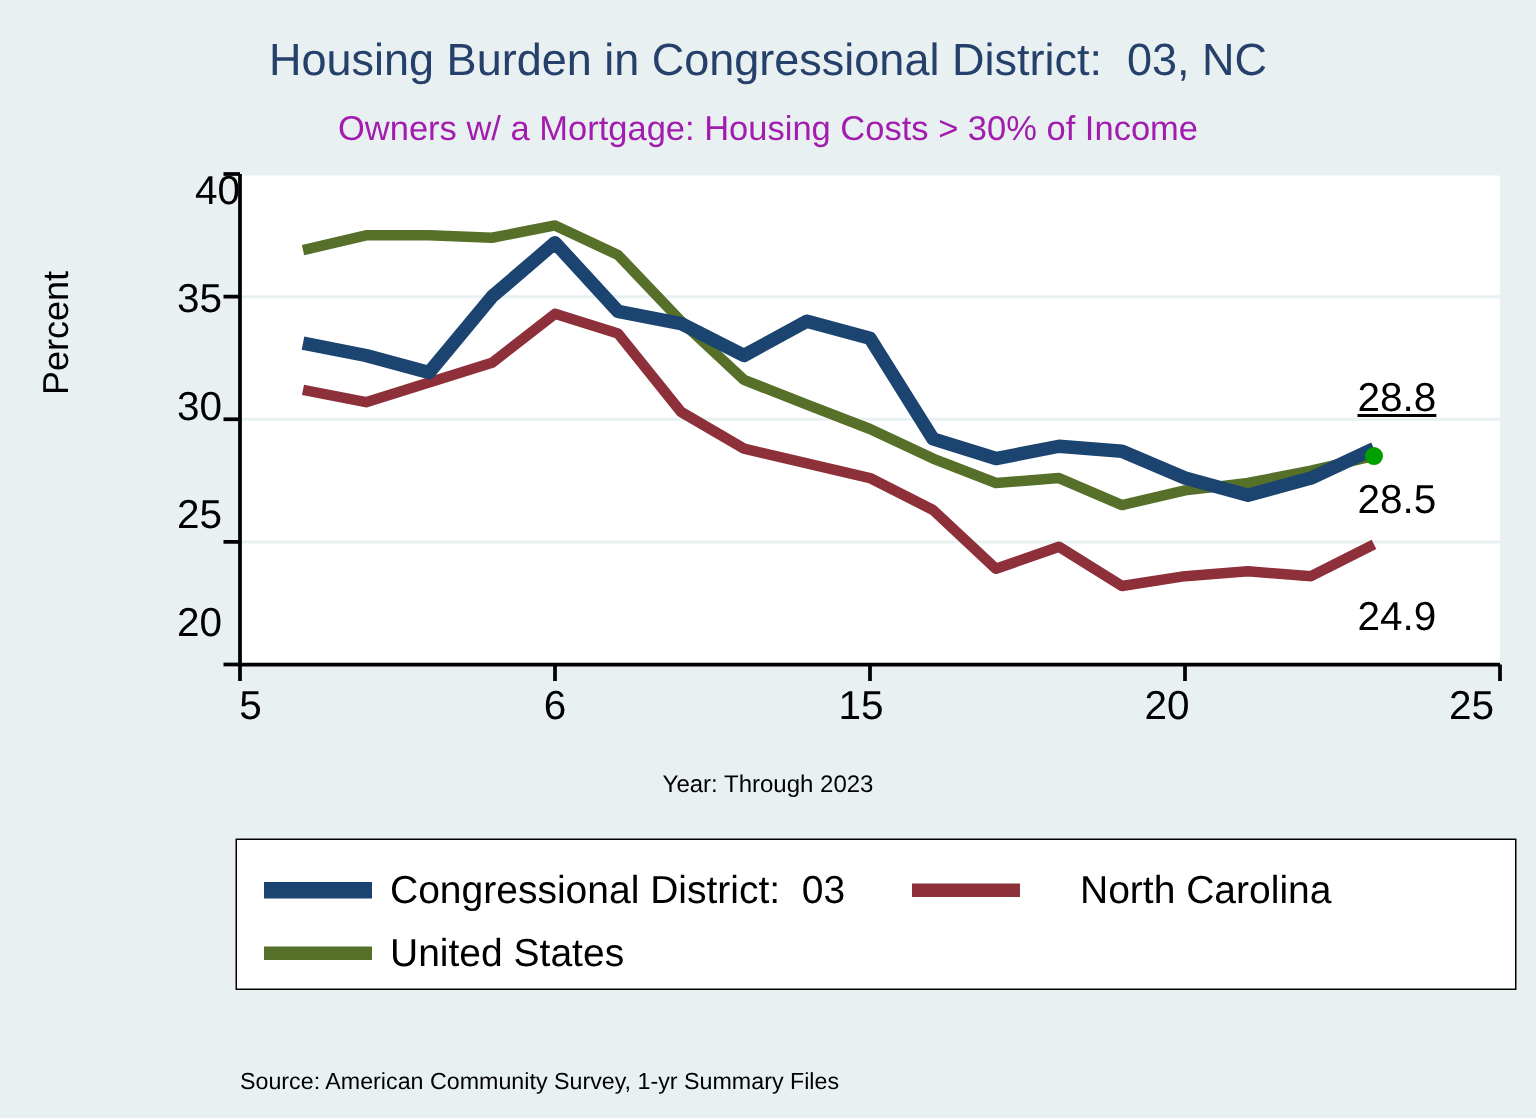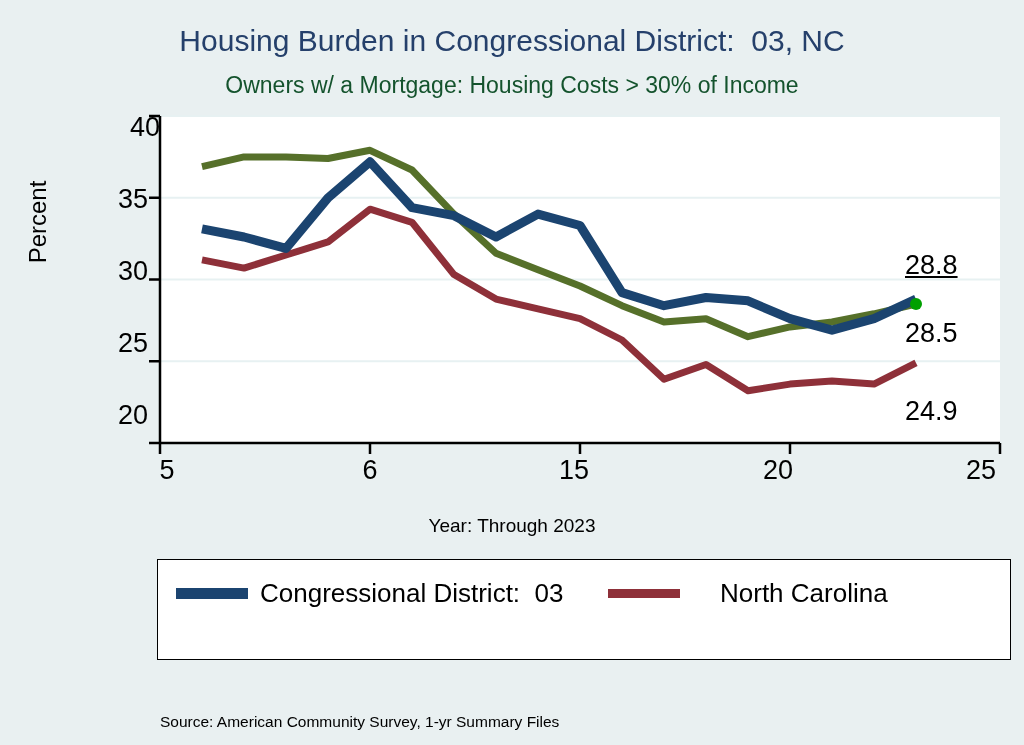--- a/index.html
+++ b/index.html
@@ -26,40 +26,40 @@
     color: #25406b;
     font-family: "Liberation Sans", sans-serif;
     white-space: pre;
   }
   .subtitle {
     position: absolute;
     left: 0; top: 72px;
     width: 1024px;
     text-align: center;
     font-size: 23px;
-    color: #14532d;
+    color: #a21caf;
     white-space: pre;
   }
   .ylabel {
     position: absolute;
     left: -42px; top: 208px;
     width: 160px;
     text-align: center;
     font-size: 24px;
     color: #000;
     transform: rotate(-90deg);
     transform-origin: center center;
     white-space: pre;
   }
   .xlabel {
     position: absolute;
     left: 0; top: 515px;
     width: 1024px;
     text-align: center;
-    font-size: 19px;
+    font-size: 16px;
     color: #000;
     white-space: pre;
   }
   .plotbg {
     position: absolute;
     left: 160px; top: 116px;
     width: 840px; height: 327px;
     background: #ffffff;
   }
   .tick-label-y {
@@ -186,20 +186,24 @@
 
   <div class="legend-box">
     <div class="legend-row" style="left:18px; top:20px;">
       <span class="legend-swatch" style="background:#1b4470;height:11px;"></span>
       <span class="legend-text">Congressional District:  03</span>
     </div>
     <div class="legend-row" style="left:450px; top:20px;gap:28px;">
       <span class="legend-swatch" style="background:#8e3039;"></span>
       <span class="legend-text">North Carolina</span>
     </div>
+    <div class="legend-row" style="left:18px; top:62px;">
+      <span class="legend-swatch" style="background:#56702a;"></span>
+      <span class="legend-text">United States</span>
+    </div>
   </div>
 
   <div class="footer">
     <div>Source: American Community Survey, 1-yr Summary Files</div>
     
   </div>
 
 </div>
 
 </body></html>

